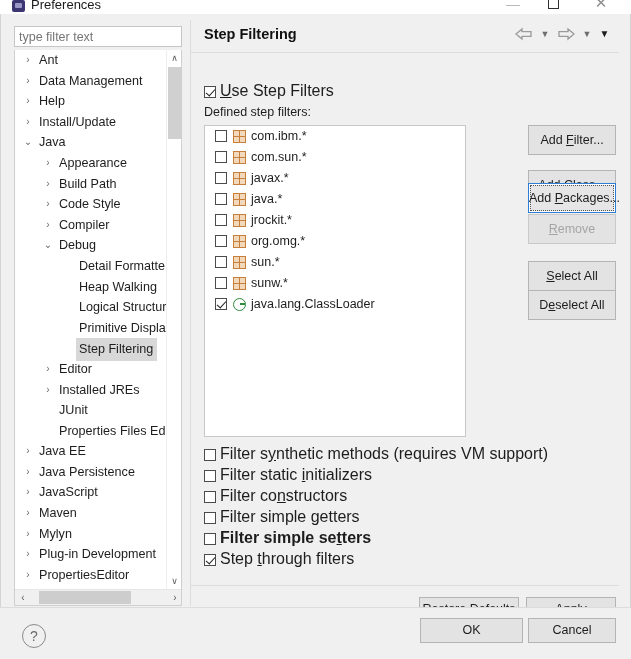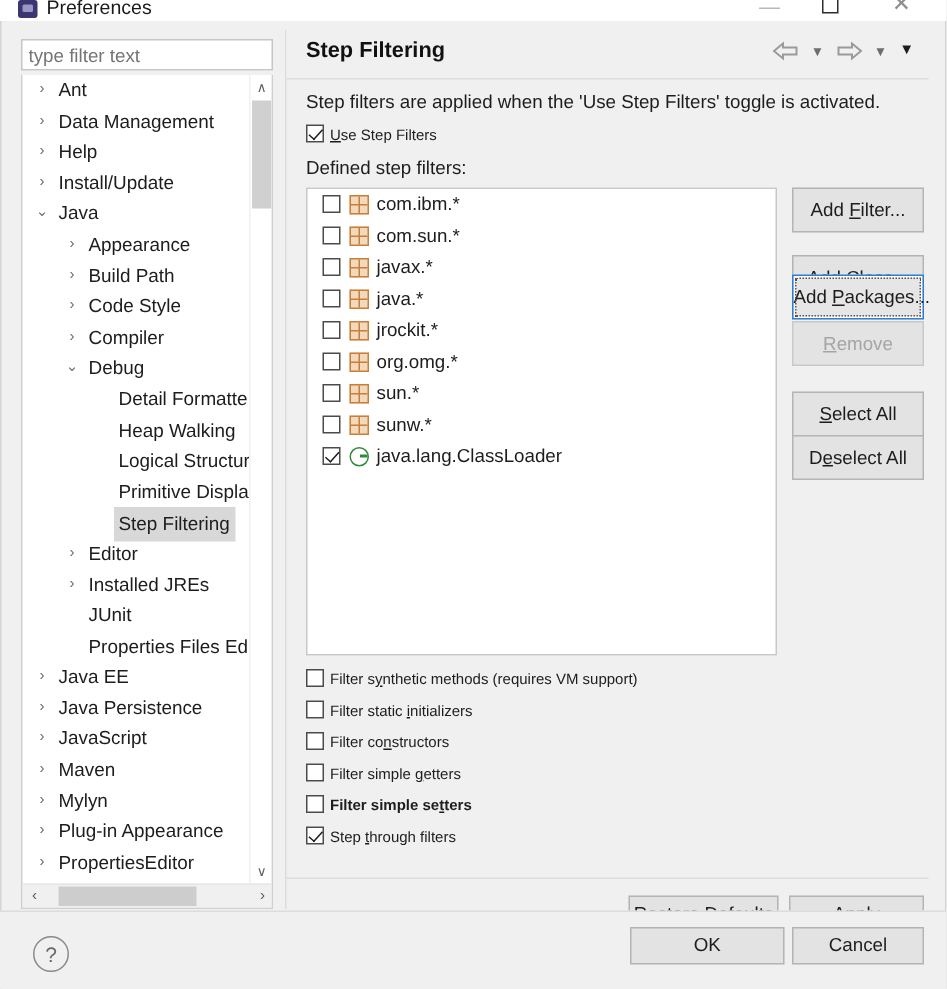--- a/index.html
+++ b/index.html
@@ -173,21 +173,21 @@
   .caret.solid { color: #1d1d1d; font-size: 10px; }
 
   .desc-text {
     position: absolute; left: 13px; top: 41px;
     font-size: 12.5px; color: #1d1d1d; white-space: nowrap;
   }
 
   
   .cb-row {
     position: absolute;
-    font-size: 10px; color: #1d1d1d; white-space: nowrap;
+    font-size: 16px; color: #1d1d1d; white-space: nowrap;
     height: 17px; line-height: 17px;
   }
   .cbox {
     display: inline-block; vertical-align: -2px;
     width: 12px; height: 12px;
     border: 1px solid #4b4b4b;
     background: #fff;
     position: relative;
     margin-right: 4px;
   }
@@ -203,21 +203,21 @@
 
   .use-step { left: 13px; top: 62px; }
   .defined-label {
     position: absolute; left: 13px; top: 85px;
     font-size: 12.5px; color: #1d1d1d;
   }
 
   
   .list-box {
     position: absolute; left: 13px; top: 105px;
-    width: 314px; height: 312px;
+    width: 262px; height: 312px;
     background: #ffffff;
     border: 1px solid #c8c8c8;
     overflow: hidden;
   }
   .list-row {
     position: relative;
     height: 21px; line-height: 21px;
     padding-left: 10px;
     white-space: nowrap;
     font-size: 12.5px; color: #1d1d1d;
@@ -382,21 +382,21 @@
         <div class="tree-item lvl2 selected"><span class="tlabel">Step Filtering</span></div>
         <div class="tree-item lvl1"><span class="twisty">›</span><span class="tlabel">Editor</span></div>
         <div class="tree-item lvl1"><span class="twisty">›</span><span class="tlabel">Installed JREs</span></div>
         <div class="tree-item lvl1"><span class="tlabel">JUnit</span></div>
         <div class="tree-item lvl1"><span class="tlabel">Properties Files Ed</span></div>
         <div class="tree-item lvl0"><span class="twisty">›</span><span class="tlabel">Java EE</span></div>
         <div class="tree-item lvl0"><span class="twisty">›</span><span class="tlabel">Java Persistence</span></div>
         <div class="tree-item lvl0"><span class="twisty">›</span><span class="tlabel">JavaScript</span></div>
         <div class="tree-item lvl0"><span class="twisty">›</span><span class="tlabel">Maven</span></div>
         <div class="tree-item lvl0"><span class="twisty">›</span><span class="tlabel">Mylyn</span></div>
-        <div class="tree-item lvl0"><span class="twisty">›</span><span class="tlabel">Plug-in Appearance</span></div>
+        <div class="tree-item lvl0"><span class="twisty">›</span><span class="tlabel">Plug-in Development</span></div>
         <div class="tree-item lvl0"><span class="twisty">›</span><span class="tlabel">PropertiesEditor</span></div>
         <div class="tree-item lvl0"><span class="twisty">›</span><span class="tlabel">Remote Systems</span></div>
       </div>
 
     <div class="tree-vscroll">
       <div class="arrow up">∧</div>
       <div class="thumb"></div>
       <div class="arrow down">∨</div>
     </div>
 
@@ -421,21 +421,20 @@
         <span class="nav-ic arrow-fwd">
           <svg width="18" height="14" viewBox="0 0 18 14">
             <path d="M11 2 L17 7 L11 12 L11 9.3 L2 9.3 L2 4.7 L11 4.7 Z" fill="none" stroke="#9a9a9a" stroke-width="1.3"></path>
           </svg>
         </span>
         <span class="nav-ic caret">▼</span>
         <span class="nav-ic caret solid">▼</span>
       </div>
     </div>
 
-    <div class="desc-text">Step filters are applied when the 'Use Step Filters' toggle is activated.</div>
 
     <div class="cb-row use-step">
       <span class="cbox checked" id="use-step-box"></span><span class="cb-label" id="use-step-label"><u>U</u>se Step Filters</span>
     </div>
 
     <div class="defined-label">Defined step filters:</div>
 
     <div class="list-box" id="filter-list">
         <div class="list-row"><span class="cbox"></span><span class="pkg-icon"></span><span>com.ibm.*</span></div>
         <div class="list-row"><span class="cbox"></span><span class="pkg-icon"></span><span>com.sun.*</span></div>

